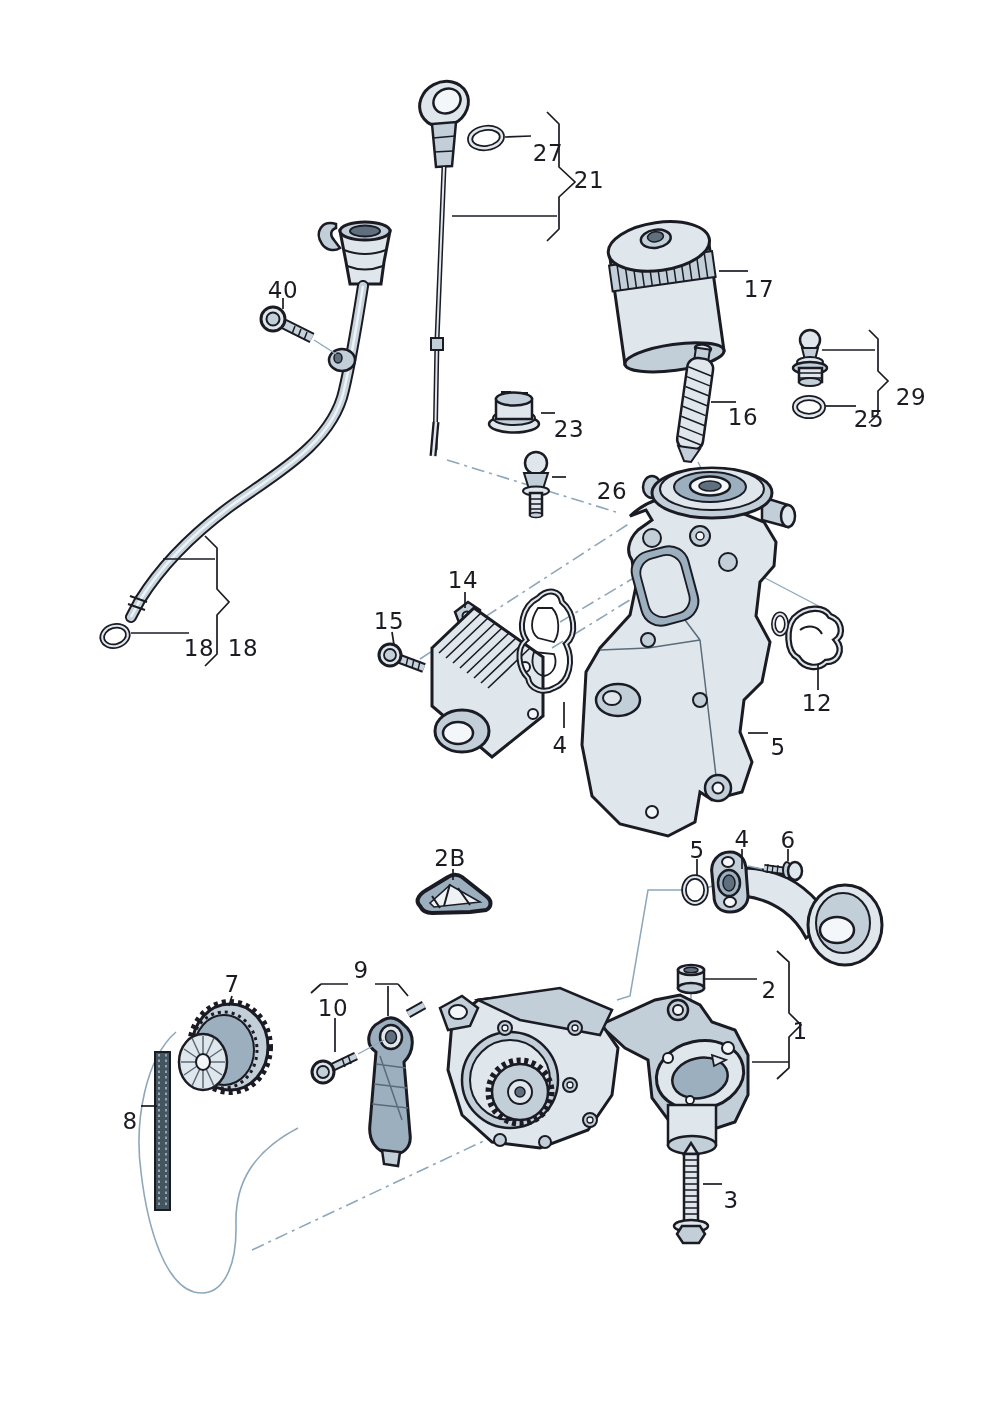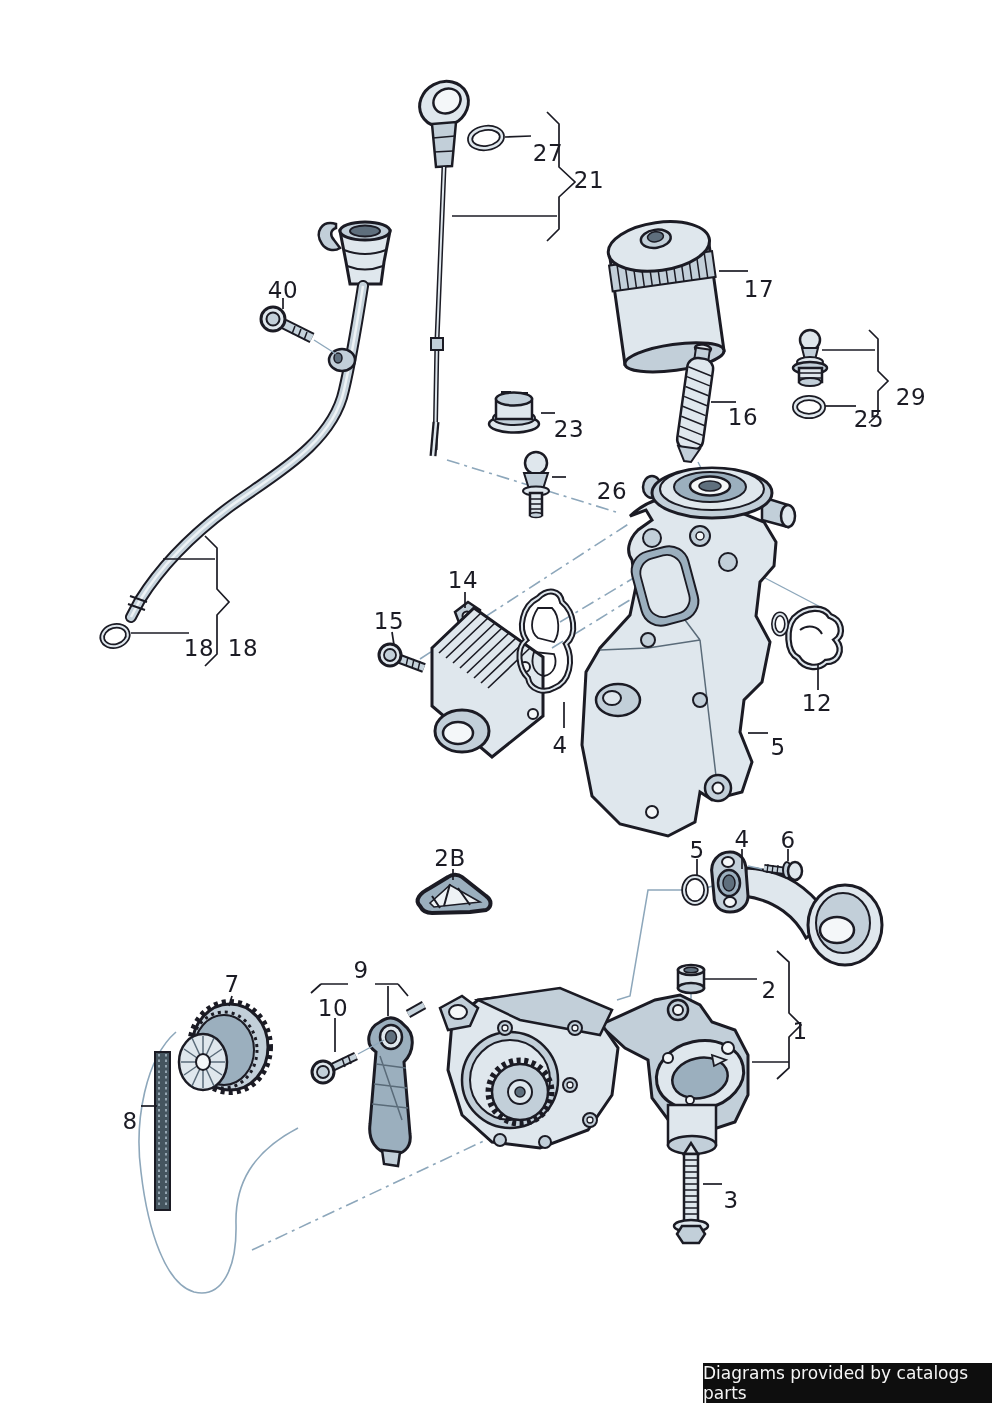--- a/index.html
+++ b/index.html
@@ -382,17 +382,14 @@
 <div class="callout" style="left:199px;top:648px">18</div>
 <div class="callout" style="left:283px;top:290px">40</div>
 <div class="callout" style="left:589px;top:180px">21</div>
 <div class="callout" style="left:548px;top:153px">27</div>
 <div class="callout" style="left:569px;top:429px">23</div>
 <div class="callout" style="left:911px;top:397px">29</div>
 <div class="callout" style="left:869px;top:419px">25</div>
 <div class="callout" style="left:612px;top:491px">26</div>
 <div class="callout" style="left:450px;top:858px">2B</div>
 
-<div class="footerbar">
-  <span>Diagrams provided by catalogs parts</span>
+
 </div>
 
-</div>
-
 </body></html>

